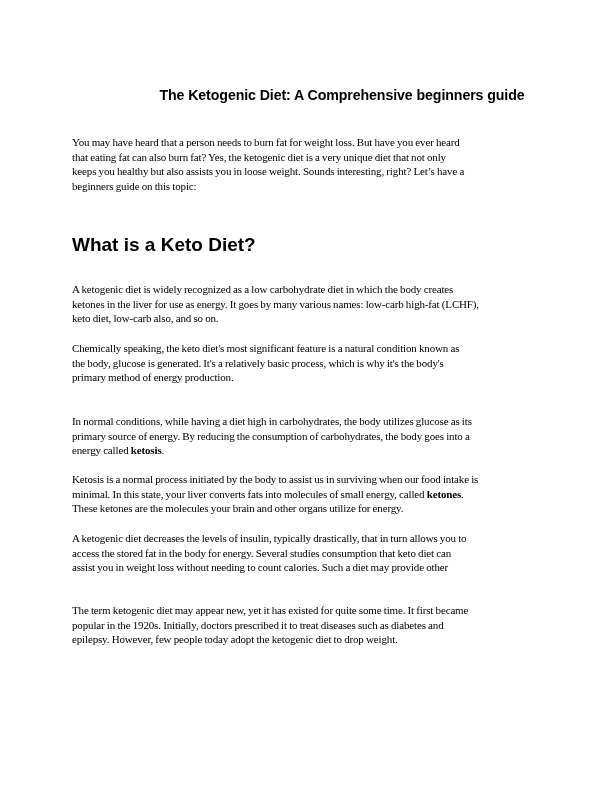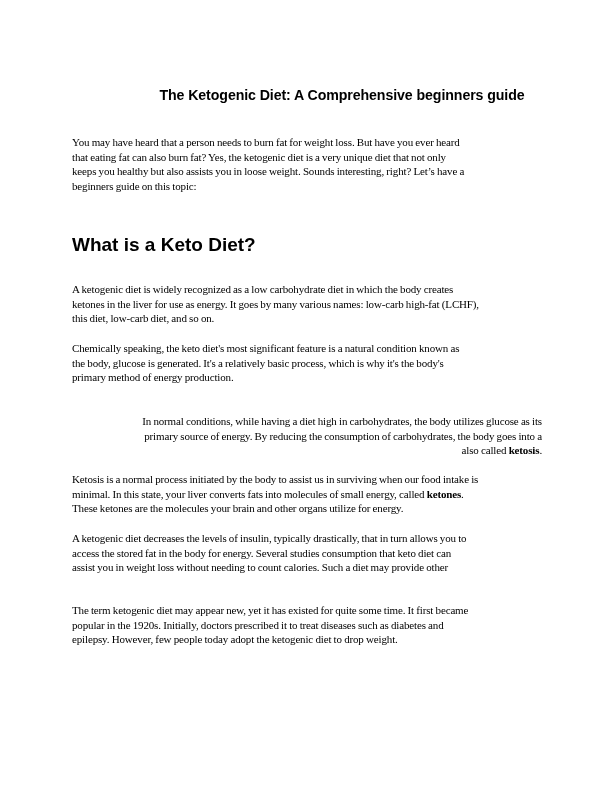--- a/index.html
+++ b/index.html
@@ -70,33 +70,33 @@
     <span class="line">that eating fat can also burn fat? Yes, the ketogenic diet is a very unique diet that not only</span>
     <span class="line">keeps you healthy but also assists you in loose weight. Sounds interesting, right? Let’s have a</span>
     <span class="line">beginners guide on this topic:</span>
   </div>
 
   <div class="heading">What is a Keto Diet?</div>
 
   <div class="para" style="top:282px;">
     <span class="line">A ketogenic diet is widely recognized as a low carbohydrate diet in which the body creates</span>
     <span class="line">ketones in the liver for use as energy.  It goes by many various names: low-carb high-fat (LCHF),</span>
-    <span class="line">this diet, low-carb diet, and so on.</span>
+    <span class="line">keto diet, low-carb also, and so on.</span>
   </div>
 
   <div class="para" style="top:341px;">
     <span class="line">Chemically speaking, the keto diet's most significant feature is a natural condition known as</span>
     <span class="line">the body, glucose is generated. It's a relatively basic process, which is why it's the body's</span>
     <span class="line">primary method of energy production.</span>
   </div>
 
-  <div class="para" style="top:414px;text-align:right;">
+  <div class="para" style="top:414px;">
     <span class="line">In normal conditions, while having a diet high in carbohydrates, the body utilizes glucose as its</span>
     <span class="line">primary source of energy. By reducing the consumption of carbohydrates, the body goes into a</span>
-    <span class="line"><span>also called </span><b>ketosis</b><span>.</span></span>
+    <span class="line"><span>energy called </span><b>ketosis</b><span>.</span></span>
   </div>
 
   <div class="para" style="top:472px;">
     <span class="line">Ketosis is a normal process initiated by the body to assist us in surviving when our food intake is</span>
     <span class="line"><span>minimal. In this state, your liver converts fats into molecules of small energy, called </span><b>ketones</b><span>.</span></span>
     <span class="line">These ketones are the molecules your brain and other organs utilize for energy.</span>
   </div>
 
   <div class="para" style="top:531px;">
     <span class="line">A ketogenic diet decreases the levels of insulin, typically drastically, that in turn allows you to</span>

